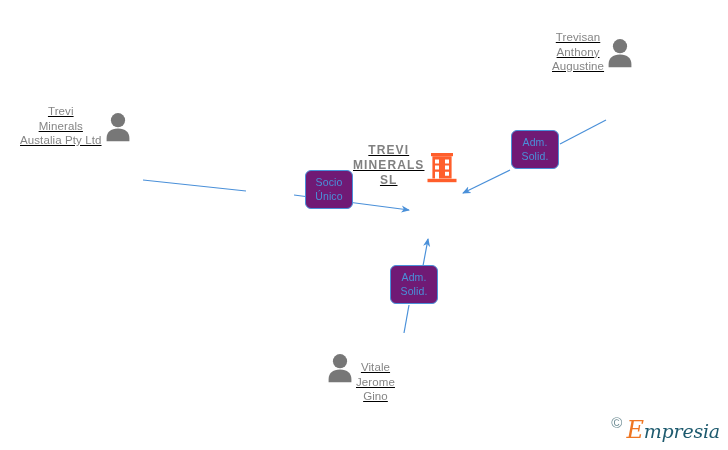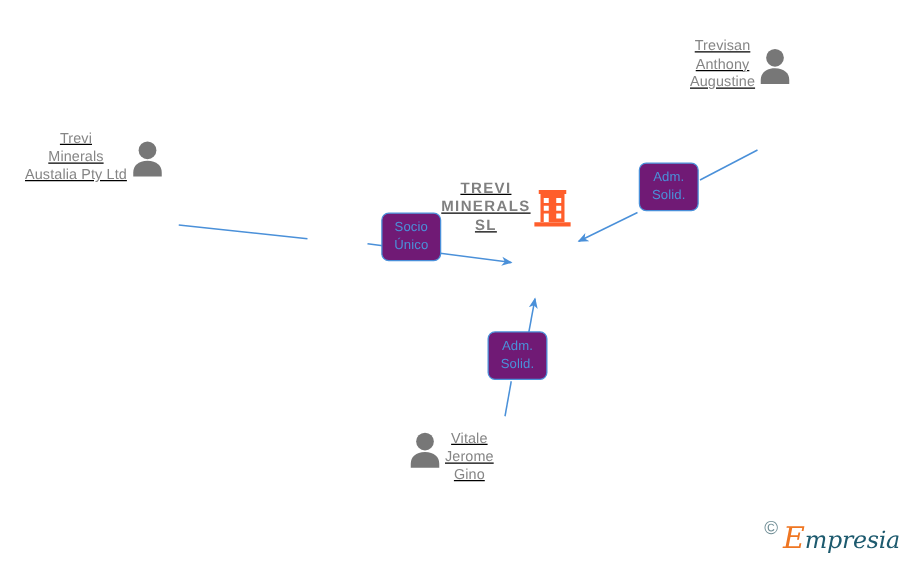--- a/index.html
+++ b/index.html
@@ -42,21 +42,21 @@
     line-height: 14.5px;
     color: #858585;
     text-align: center;
     white-space: pre-line;
     letter-spacing: 0.1px;
   }
   .node-icon {
     display: block;
   }
   .node.label-top .node-label { margin-bottom: 7px; }
-  .node.label-bottom .node-label { margin-top: 7px; }
+  .node.label-bottom .node-label { margin-top: 23px; }
 
   
   .company-title {
     font-size: 12px;
     line-height: 15px;
     font-weight: bold;
     color: #808080;
     text-align: center;
     letter-spacing: 1.1px;
     white-space: pre-line;

